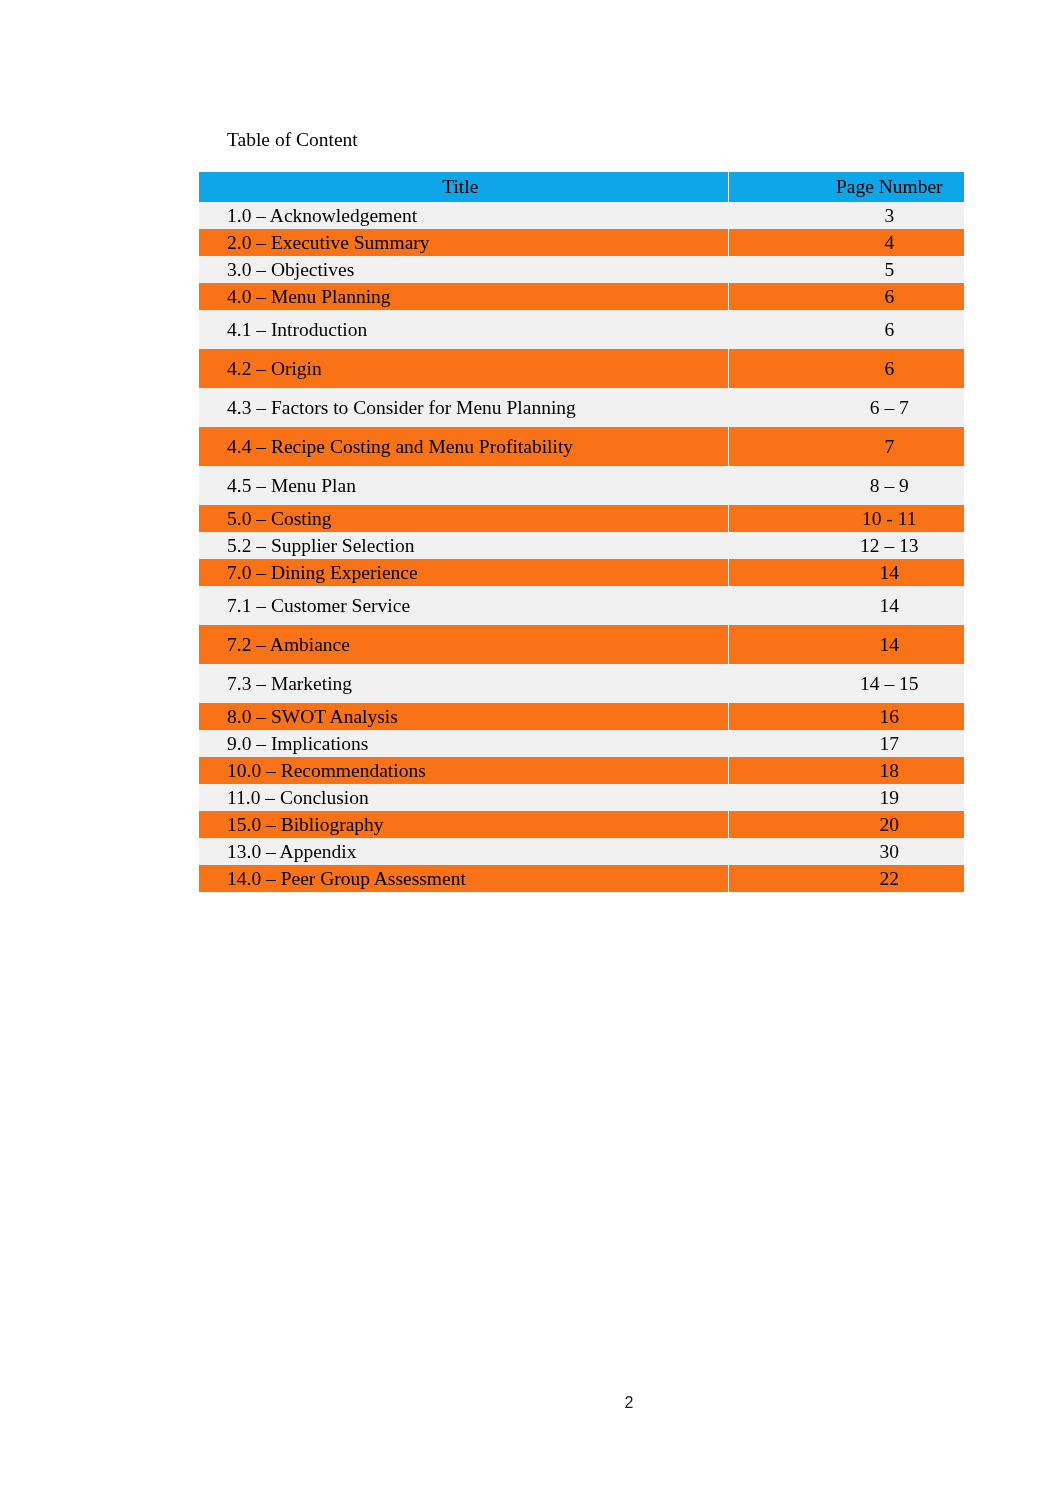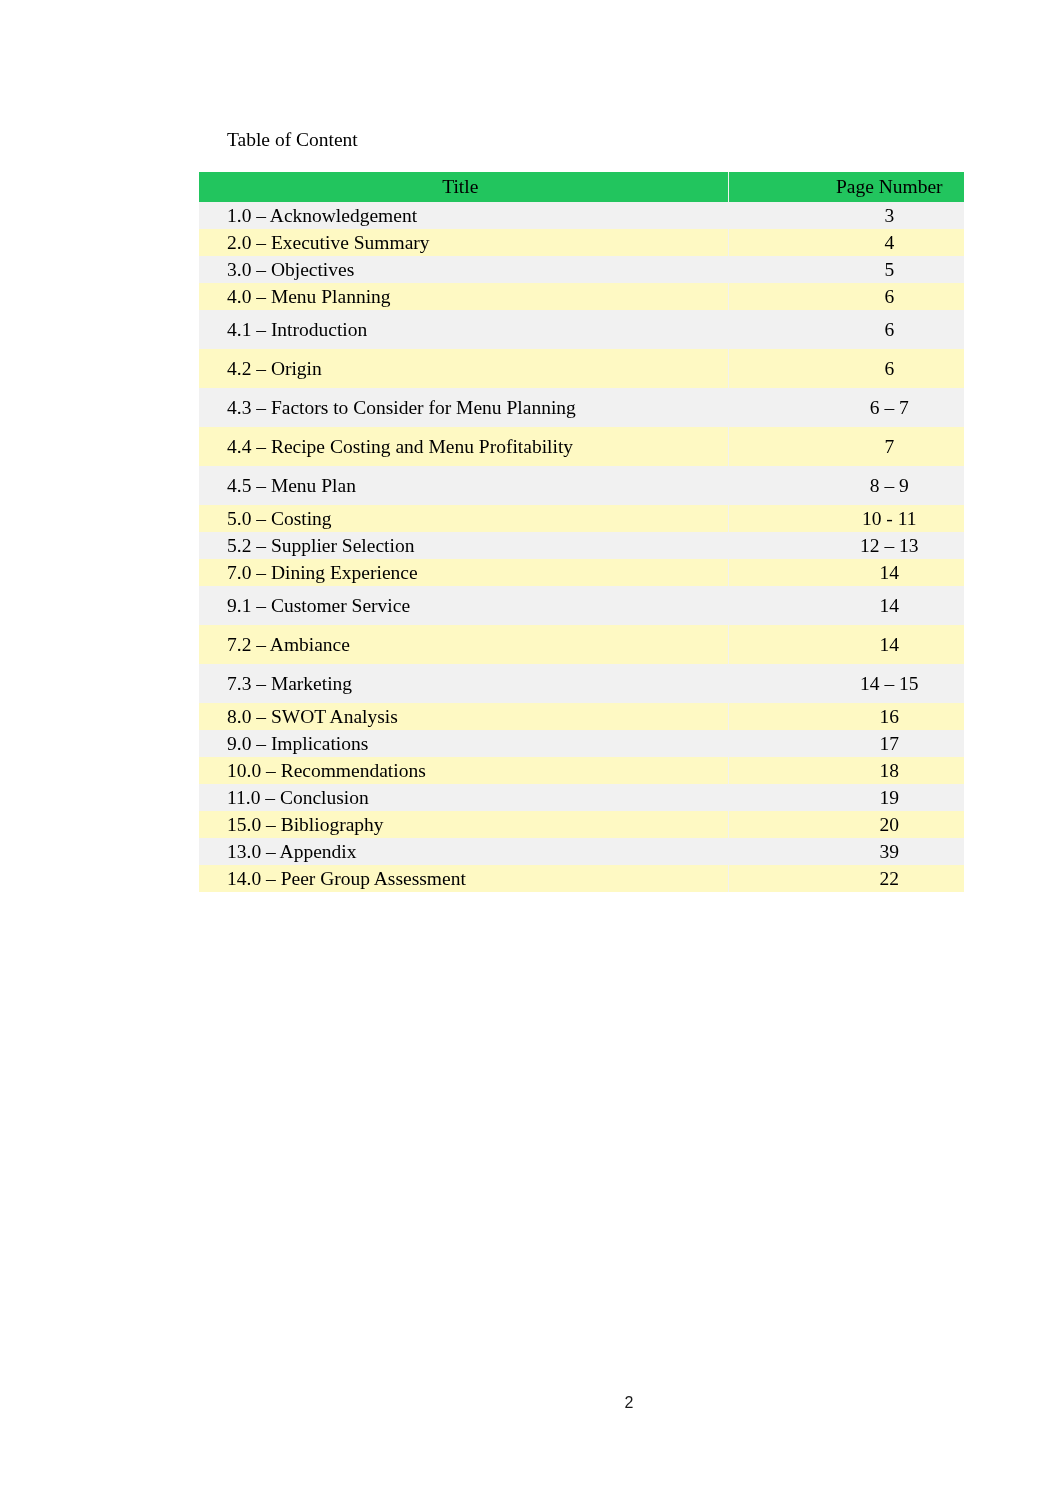--- a/index.html
+++ b/index.html
@@ -65,41 +65,41 @@
   }
   table.toc td.page-cell,
   table.toc th.page-cell {
     text-align: center;
   }
 
   
   tr.head-row th {
     text-align: center;
     height: 30px;
-    background: #22c55e;
+    background: #0ea5e9;
   }
   tr.head-row th.title-cell {
     padding-left: 0;
   }
 
   
   tr.body-row td {
     height: 27px;
     margin-top: 25px;
   }
   tr.body-row.tall td {
     height: 39px;
   }
 
   
   tr.band td {
     background: #f1f1f1;
   }
   tr.plain td {
-    background: #fef9c3;
+    background: #f97316;
   }
 
   
   .page-footer {
     position: absolute;
     left: 0;
     top: 1394px;
     width: 1062px;
     text-align: center;
     font-family: "Liberation Sans", "DejaVu Sans", sans-serif;
@@ -169,21 +169,21 @@
           </tr>
           <tr class="body-row band">
             <td class="title-cell">5.2 – Supplier Selection</td>
             <td class="page-cell">12 – 13</td>
           </tr>
           <tr class="body-row plain">
             <td class="title-cell">7.0 – Dining Experience</td>
             <td class="page-cell">14</td>
           </tr>
           <tr class="body-row tall band">
-            <td class="title-cell">9.1 – Customer Service</td>
+            <td class="title-cell">7.1 – Customer Service</td>
             <td class="page-cell">14</td>
           </tr>
           <tr class="body-row tall plain">
             <td class="title-cell">7.2 – Ambiance</td>
             <td class="page-cell">14</td>
           </tr>
           <tr class="body-row tall band">
             <td class="title-cell">7.3 – Marketing</td>
             <td class="page-cell">14 – 15</td>
           </tr>
@@ -202,21 +202,21 @@
           <tr class="body-row band">
             <td class="title-cell">11.0 – Conclusion</td>
             <td class="page-cell">19</td>
           </tr>
           <tr class="body-row plain">
             <td class="title-cell">15.0 – Bibliography</td>
             <td class="page-cell">20</td>
           </tr>
           <tr class="body-row band">
             <td class="title-cell">13.0 – Appendix</td>
-            <td class="page-cell">39</td>
+            <td class="page-cell">30</td>
           </tr>
           <tr class="body-row plain">
             <td class="title-cell">14.0 – Peer Group Assessment</td>
             <td class="page-cell">22</td>
           </tr>
         </tbody>
     </table>
   </div>
 
   <div class="page-footer">2</div>

